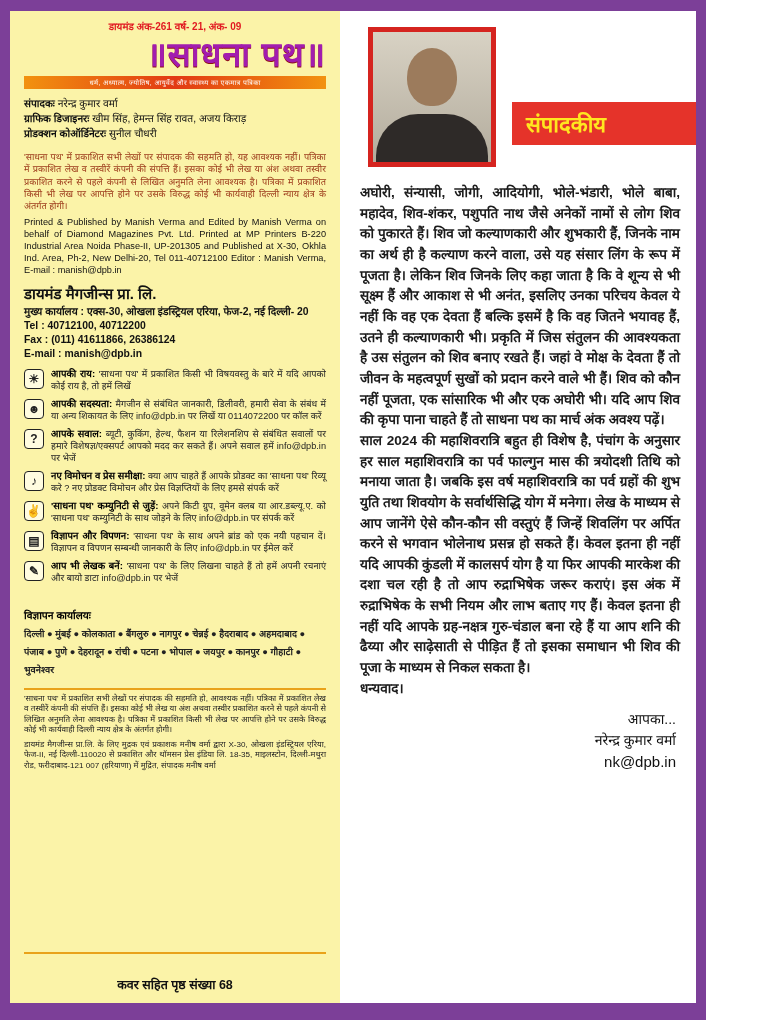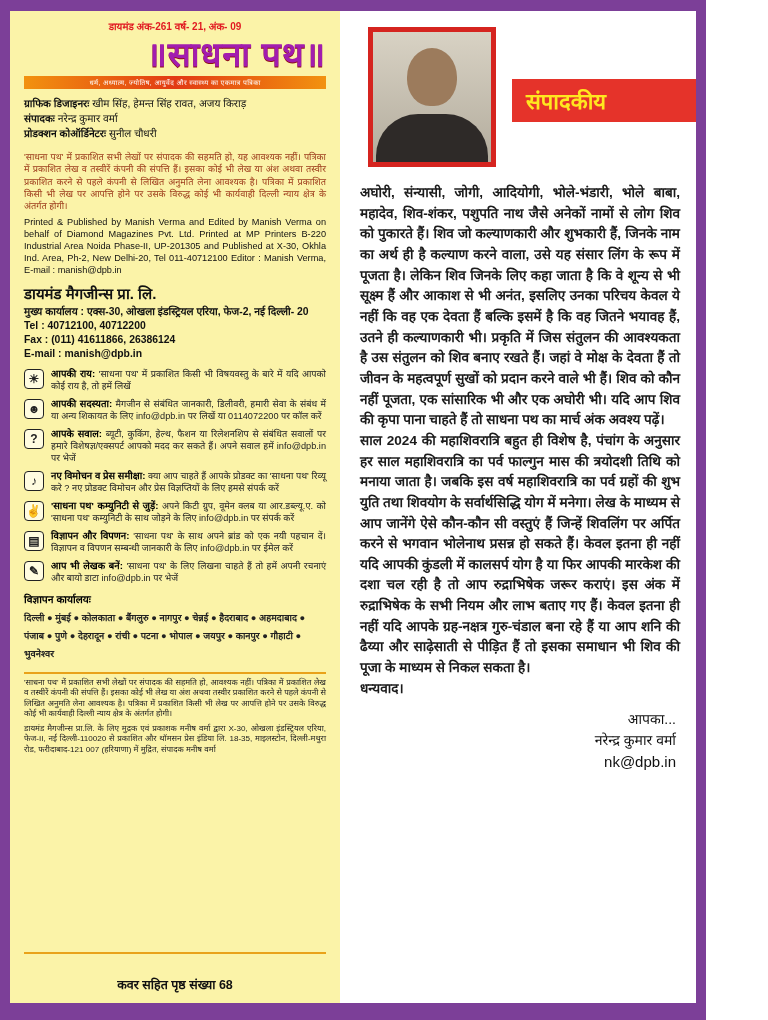--- a/index.html
+++ b/index.html
@@ -31,34 +31,34 @@
   .company-name { font-size:15px; font-weight:bold; margin-bottom:2px; }
   .company-line { font-size:10.4px; font-weight:bold; line-height:1.35; }
 
   .contact-item { display:flex; gap:7px; margin:0 0 5px; }
   .ci-icon { flex:0 0 20px; height:20px; border:1.4px solid #222; border-radius:4px; color:#222;
              font-size:12px; display:flex; align-items:center; justify-content:center;
              font-weight:bold; margin-top:1px; background:#fffce0; }
   .ci-text { font-size:9.2px; line-height:1.3; color:#222; text-align:justify; }
   .ci-title { font-weight:bold; color:#000; font-size:9.7px; }
 
-  .ad-offices { margin:2px 0 5px; color:#222; }
+  .ad-offices { margin:18px 0 5px; color:#222; }
   .ad-label { display:block; font-weight:bold; color:#000; font-size:10.4px; margin-bottom:1px; }
   .ad-cities { font-size:9.4px; font-weight:bold; line-height:1.5; }
 
   .tiny { font-size:8.1px; line-height:1.3; color:#222; text-align:justify; margin-top:4px; }
   .rule { border-top:2px solid #e9a21a; margin-top:6px; }
   .page-count { margin-top:auto; border-top:2px solid #e9a21a; padding-top:22px;
                 font-weight:bold; font-size:12.5px; color:#111; text-align:center; }
 
   
   .content { flex:1; background:#ffffff; padding:16px 16px 0 20px; overflow:hidden;
              display:flex; flex-direction:column; }
 
-  .content-header { display:flex; align-items:flex-start; margin-bottom:16px; }
+  .content-header { display:flex; align-items:center; margin-bottom:16px; }
   .photo-frame { width:128px; height:140px; border:5px solid #d5241f; flex:0 0 auto; margin-left:8px; }
   .photo { position:relative; width:100%; height:100%;
            background:linear-gradient(#d8d2c4,#b3ac9d); overflow:hidden; }
   .photo::before { content:""; position:absolute; top:16px; left:50%; transform:translateX(-50%);
                    width:50px; height:58px; border-radius:50% 50% 46% 46%; background:#9c7b5c; }
   .photo::after { content:""; position:absolute; bottom:-6px; left:50%; transform:translateX(-50%);
                   width:112px; height:54px; border-radius:42px 42px 0 0; background:#2e2a28; }
 
   .banner-wrap { flex:1; margin-top:52px; display:flex; }
   .editorial-banner { flex:1; background:#e5332a; color:#ffe71f; font-weight:bold; font-size:22px;
@@ -81,26 +81,26 @@
 
       <div class="issue-line">डायमंड अंक-261 वर्ष- 21, अंक- 09</div>
 
       <div class="logo-block">
         <div class="logo-title">॥साधना पथ॥</div>
         <span class="logo-tagline">धर्म, अध्यात्म, ज्योतिष, आयुर्वेद और स्वास्थ्य का एकमात्र पत्रिका</span>
       </div>
 
       <div class="staff">
         <div class="staff-row">
+          <span class="staff-label">संपादकः</span>
+          <span>नरेन्द्र कुमार वर्मा</span>
+        </div>
+        <div class="staff-row">
           <span class="staff-label">ग्राफिक डिजाइनरः</span>
           <span>खीम सिंह, हेमन्त सिंह रावत, अजय किराड़</span>
-        </div>
-        <div class="staff-row">
-          <span class="staff-label">संपादकः</span>
-          <span>नरेन्द्र कुमार वर्मा</span>
         </div>
         <div class="staff-row">
           <span class="staff-label">प्रोडक्शन कोऑर्डिनेटरः</span>
           <span>सुनील चौधरी</span>
         </div>
       </div>
 
       <p class="disclaimer">'साधना पथ' में प्रकाशित सभी लेखों पर संपादक की सहमति हो, यह आवश्यक नहीं। पत्रिका में प्रकाशित लेख व तस्वीरें कंपनी की संपत्ति हैं। इसका कोई भी लेख या अंश अथवा तस्वीर प्रकाशित करने से पहले कंपनी से लिखित अनुमति लेना आवश्यक है। पत्रिका में प्रकाशित किसी भी लेख पर आपत्ति होने पर उसके विरुद्ध कोई भी कार्यवाही दिल्ली न्याय क्षेत्र के अंतर्गत होगी।</p>
 
       <p class="print-info">Printed &amp; Published by Manish Verma and Edited by Manish Verma on behalf of Diamond Magazines Pvt. Ltd. Printed at MP Printers B-220 Industrial Area Noida Phase-II, UP-201305 and Published at X-30, Okhla Ind. Area, Ph-2, New Delhi-20, Tel 011-40712100 Editor : Manish Verma, E-mail : manish@dpb.in</p>

